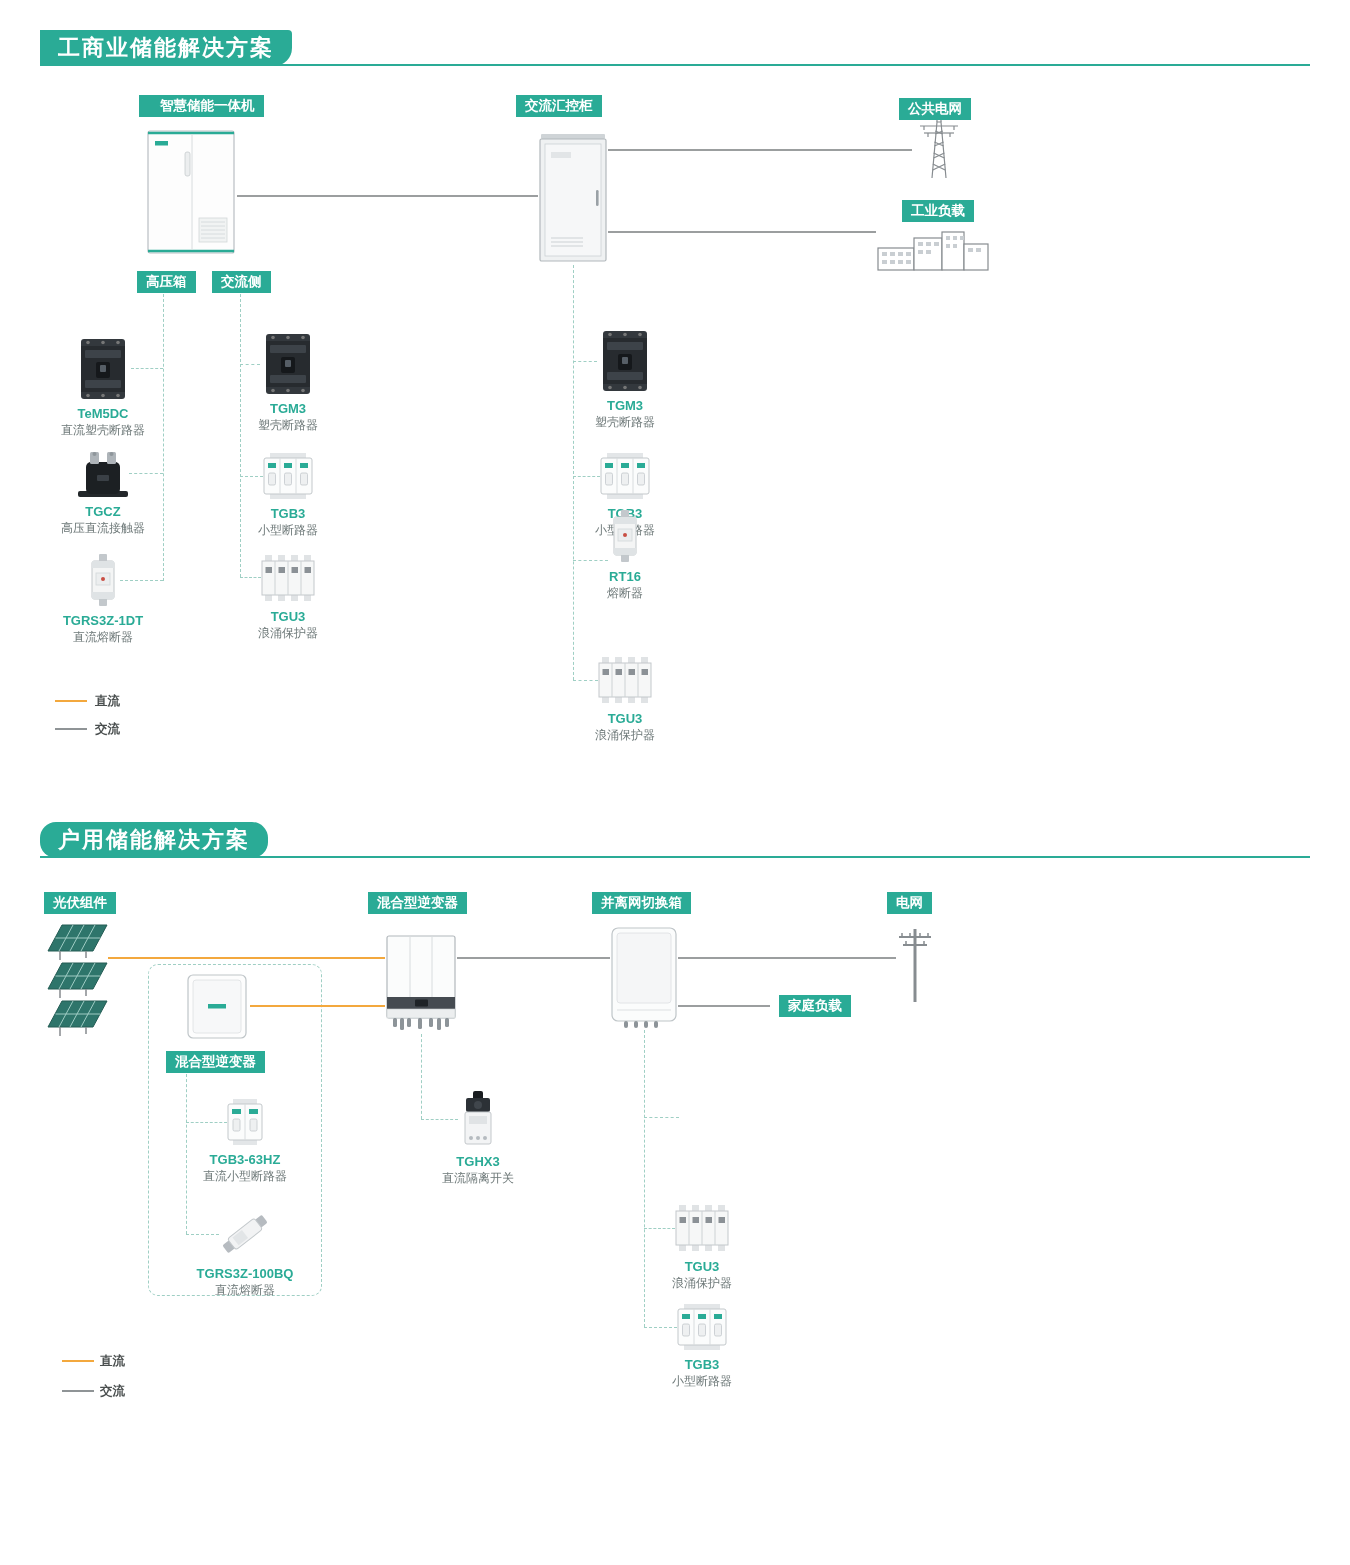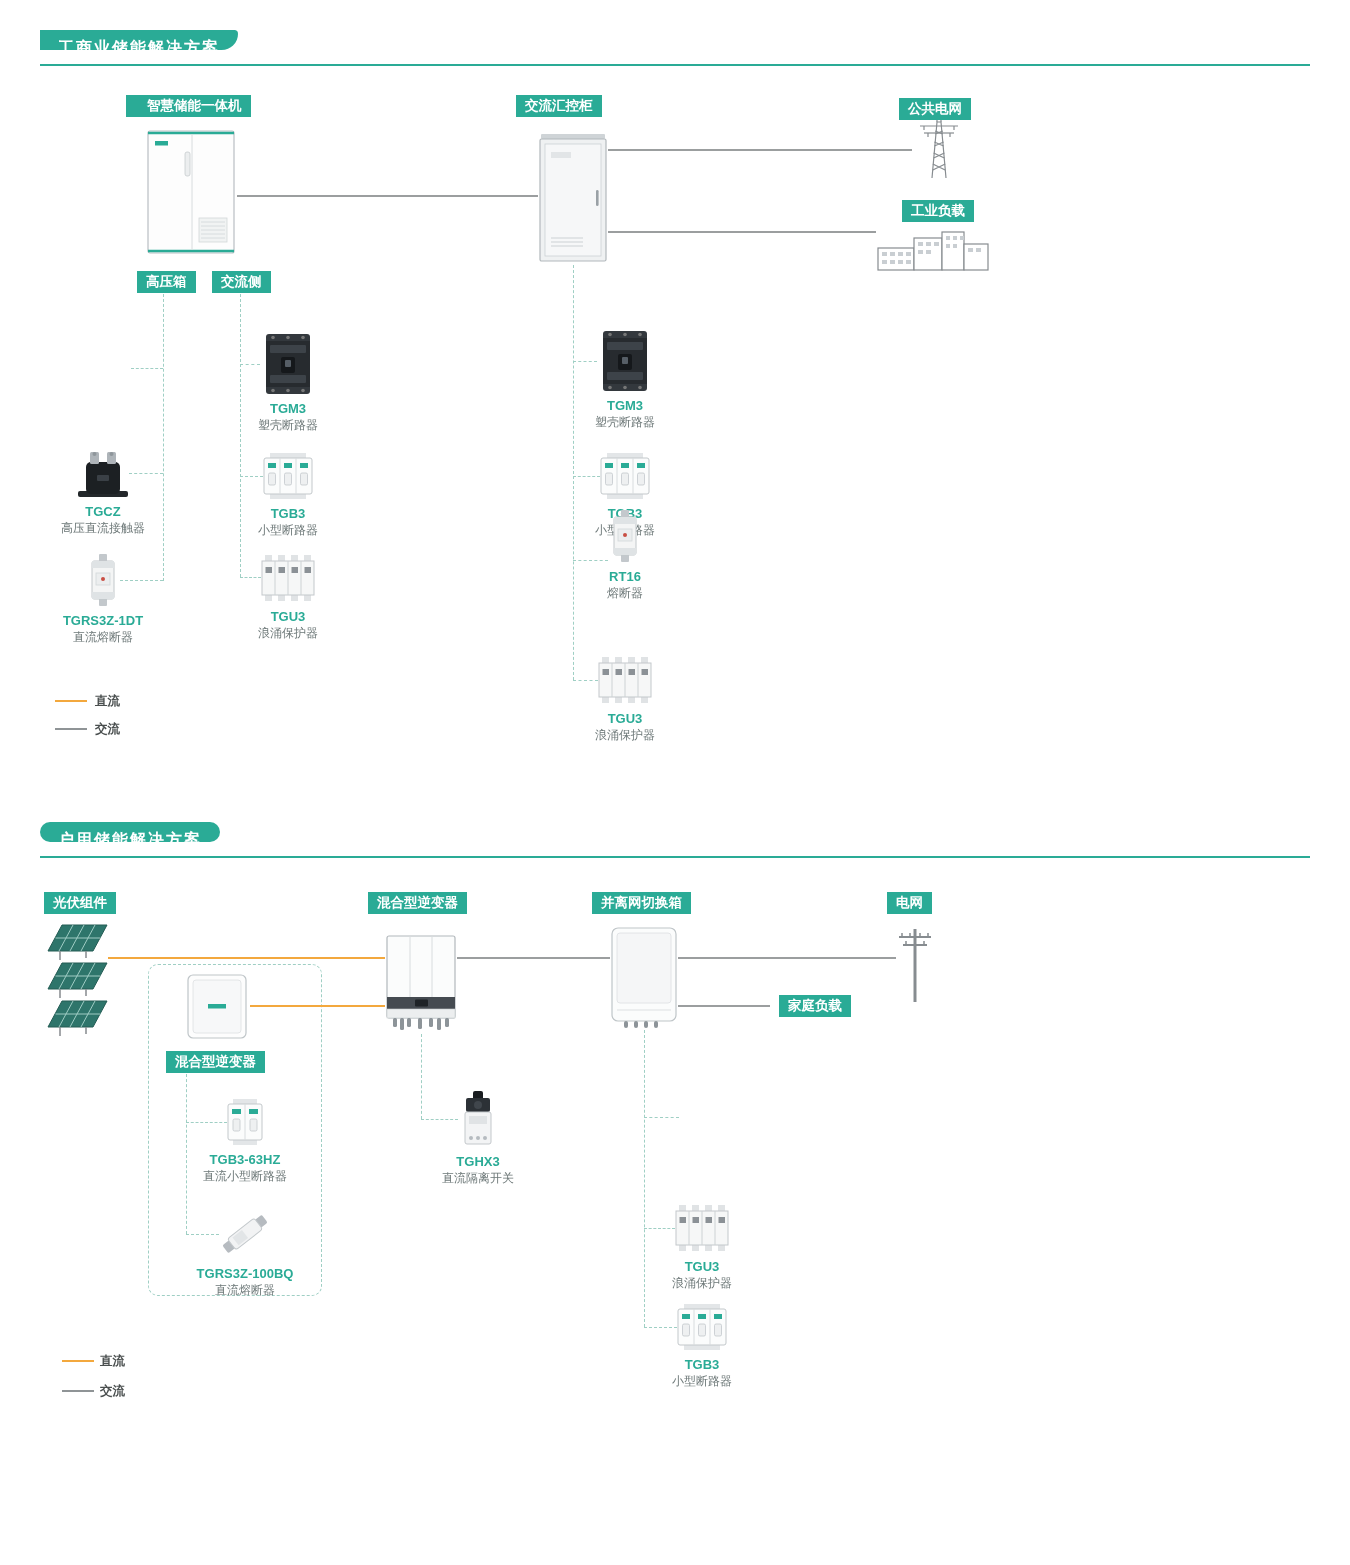--- a/index.html
+++ b/index.html
@@ -4,21 +4,21 @@
 <style>
   :root{
     --teal:#2aab96;
     --dc:#f3a83d;
     --ac:#9b9e9f;
     --dash:#9fcfc4;
   }
   *{margin:0;padding:0;box-sizing:border-box;}
   body{background:#fff;font-family:"Liberation Sans","DejaVu Sans",sans-serif;}
   .stage{position:relative;width:1350px;height:1565px;background:#ffffff;overflow:hidden;}
-  .title-bar{position:absolute;height:20px;background:var(--teal);color:#fff;font-size:16px;
+  .title-bar{position:absolute;height:36px;background:var(--teal);color:#fff;font-size:22px;
     font-weight:bold;line-height:36px;padding:0 18px;letter-spacing:2px;
     border-radius:0 4px 18px 0;z-index:3;white-space:nowrap;}
   .rule{position:absolute;height:2px;background:var(--teal);z-index:2;}
   .tag{position:absolute;background:var(--teal);color:#fff;font-size:13.5px;font-weight:bold;
     line-height:22px;padding:0 9px;white-space:nowrap;z-index:4;}
   .hline{position:absolute;height:2px;z-index:1;}
   .hline.ac{background:var(--ac);}
   .hline.dc{background:var(--dc);}
   .vdash{position:absolute;width:0;border-left:1.5px dashed var(--dash);z-index:1;}
   .hdash{position:absolute;height:0;border-top:1.5px dashed var(--dash);z-index:1;}
@@ -255,21 +255,21 @@
       </g>
     </symbol>
   </defs>
 </svg>
 
 <div class="stage">
 
   <div class="title-bar" style="left:40px;top:30px;">工商业储能解决方案</div>
   <div class="rule" style="left:40px;top:64px;width:1270px;"></div>
 
-  <div class="tag" style="left:126px;top:95px;padding-left:21px;">智慧储能一体机</div>
+  <div class="tag" style="left:139px;top:95px;padding-left:21px;">智慧储能一体机</div>
   <div class="tag" style="left:516px;top:95px;">交流汇控柜</div>
   <div class="tag" style="left:899px;top:98px;">公共电网</div>
   <div class="tag" style="left:902px;top:200px;">工业负载</div>
 
   <div class="equip" style="left:145px;top:126px;"><svg width="92" height="132" viewBox="0 0 92 132">
         <use href="#sym-cab1"></use>
       </svg></div>
   <div class="equip" style="left:538px;top:132px;"><svg width="70" height="133" viewBox="0 0 70 133">
         <use href="#sym-cab2"></use>
       </svg></div>
@@ -296,20 +296,29 @@
   <div class="hdash" style="left:240px;top:364px;width:20px;"></div>
   <div class="hdash" style="left:240px;top:476px;width:23px;"></div>
   <div class="hdash" style="left:240px;top:577px;width:21px;"></div>
 
   <div class="vdash" style="left:573px;top:265px;height:415px;"></div>
   <div class="hdash" style="left:573px;top:361px;width:24px;"></div>
   <div class="hdash" style="left:573px;top:476px;width:27px;"></div>
   <div class="hdash" style="left:573px;top:560px;width:35px;"></div>
   <div class="hdash" style="left:573px;top:680px;width:25px;"></div>
 
+  <div class="product" style="left:38px;top:338px;">
+    <div class="picon">
+        <svg width="56" height="62" viewBox="0 0 56 62">
+          <use href="#sym-mccb"></use>
+        </svg>
+      </div>
+    <div class="pname">TeM5DC</div>
+    <div class="pdesc">直流塑壳断路器</div>
+  </div>
   <div class="product" style="left:38px;top:450px;">
     <div class="picon">
         <svg width="52" height="48" viewBox="0 0 52 48">
           <use href="#sym-contactor"></use>
         </svg>
       </div>
     <div class="pname">TGCZ</div>
     <div class="pdesc">高压直流接触器</div>
   </div>
   <div class="product" style="left:38px;top:553px;">

